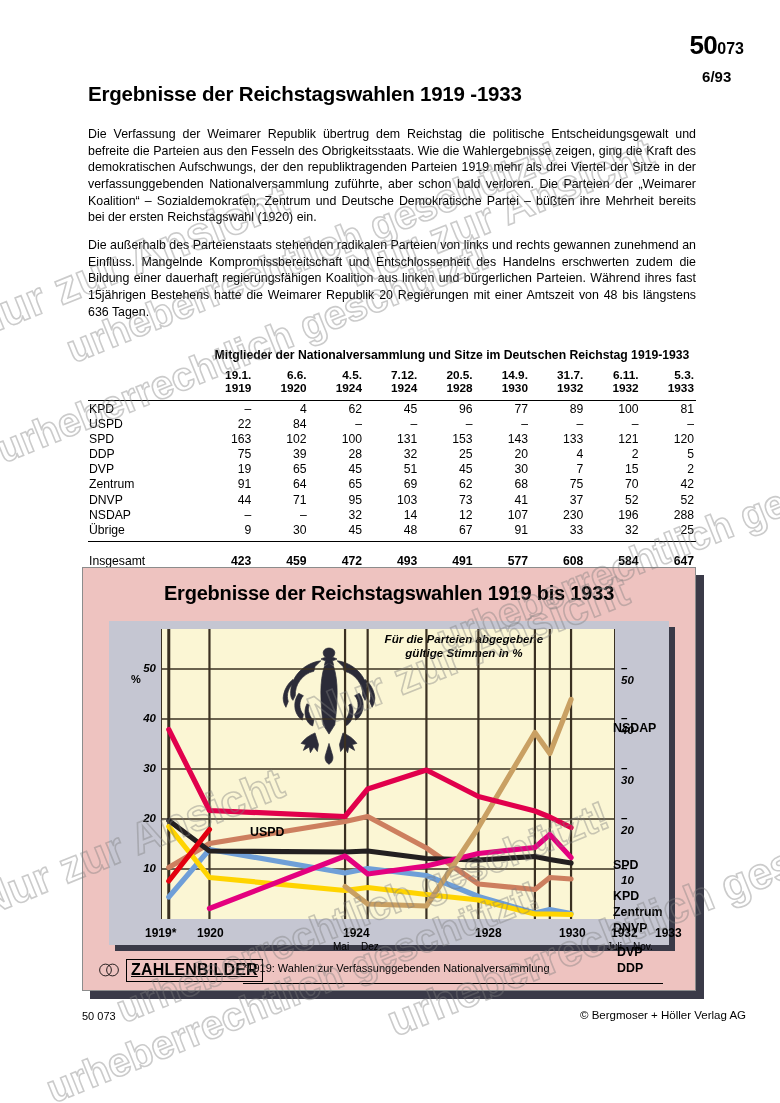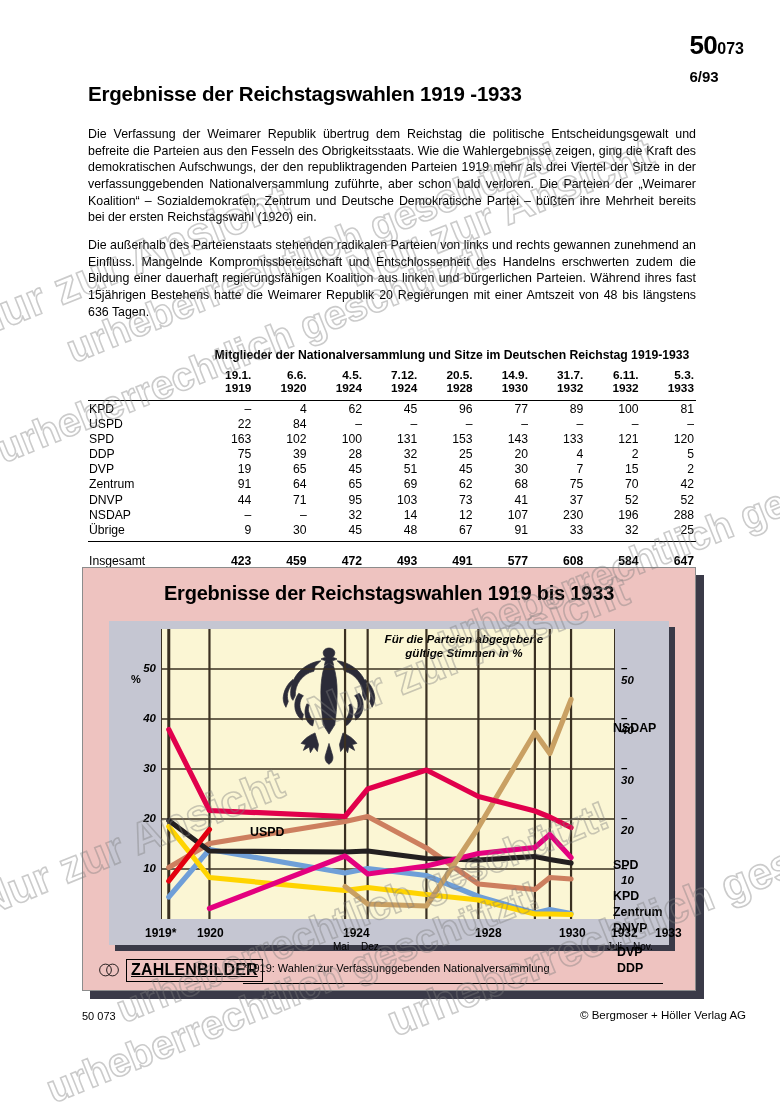--- a/index.html
+++ b/index.html
@@ -9,21 +9,21 @@
     background:#ffffff;
     font-family:"Liberation Sans", sans-serif;
     color:#000;
     position:relative;
     overflow:hidden;
   }
 
   
   .page-num {
     position:absolute; right:36px; top:32px;
-    text-align:left; line-height:1.05;
+    text-align:center; line-height:1.05;
   }
   .page-num .big { font-size:26px; font-weight:bold; letter-spacing:-0.5px; }
   .page-num .small { font-size:16px; font-weight:bold; }
   .page-num .issue { font-size:15px; font-weight:bold; margin-top:10px; }
 
   h1.doc-title {
     position:absolute; left:88px; top:82px;
     font-size:20.5px; font-weight:bold; letter-spacing:-0.2px;
     margin:0;
   }

